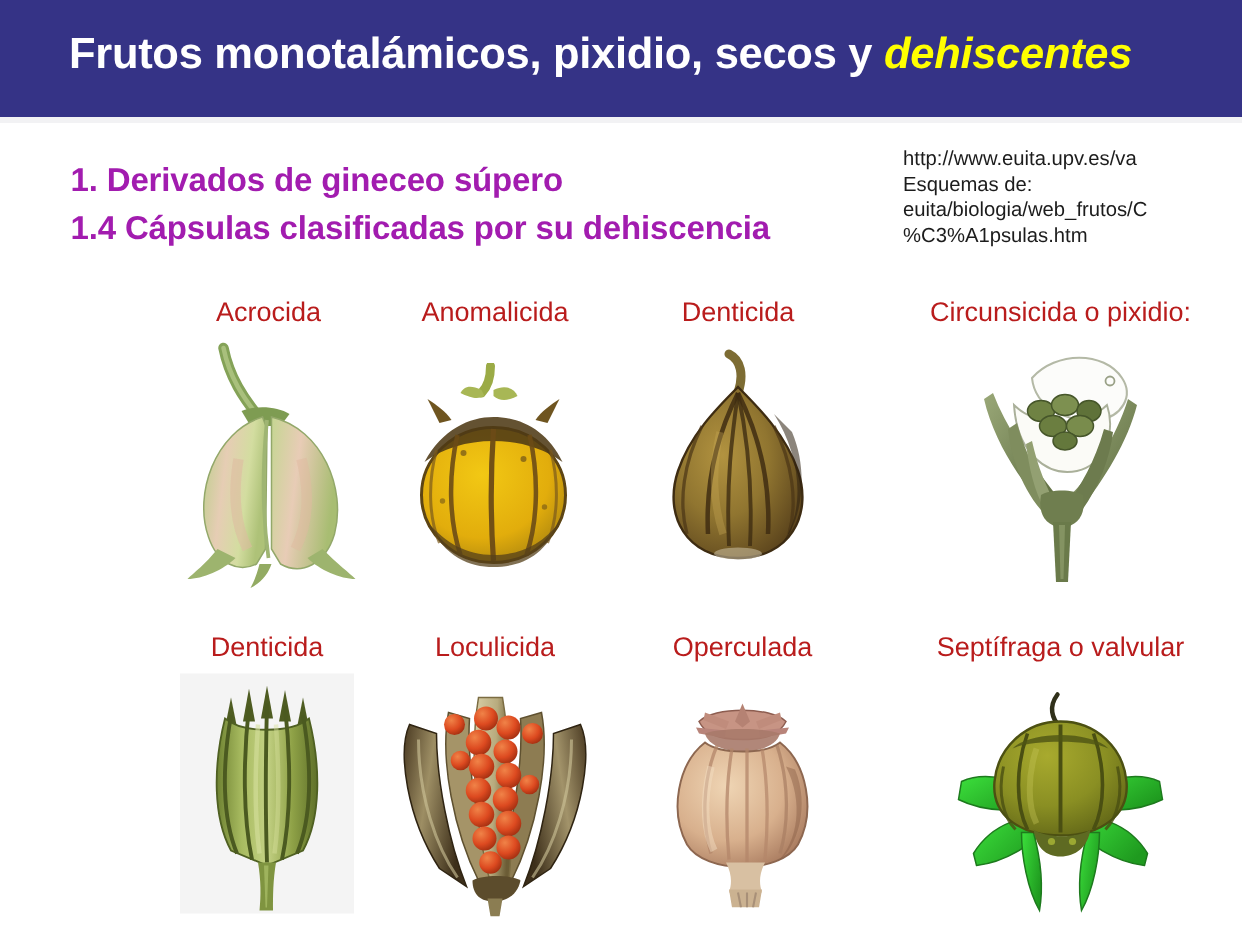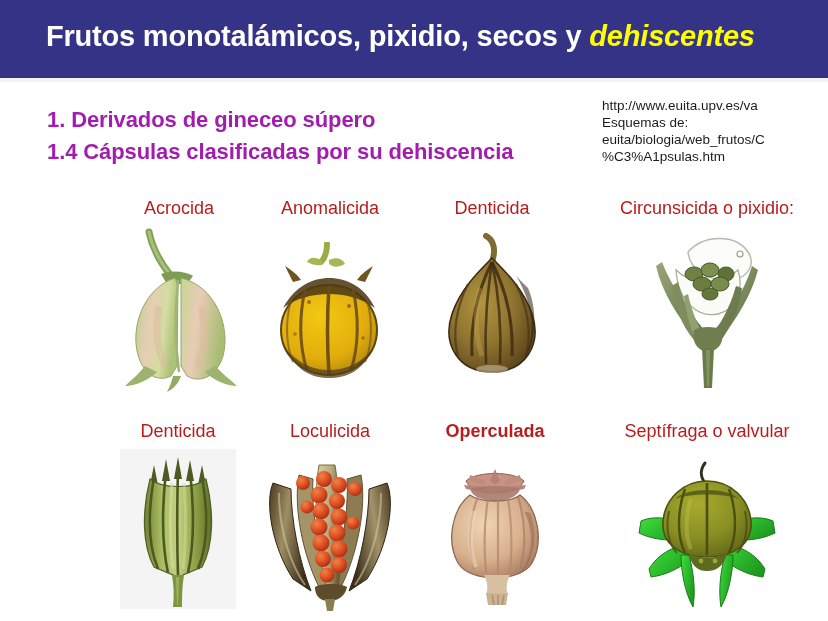--- a/index.html
+++ b/index.html
@@ -98,21 +98,21 @@
   .row1 .fig-image { top: 28px; height: 170px; }
   .row2 { top: 421px; width: 200px; height: 195px; }
   .row2 .fig-image { top: 28px; height: 165px; }
 
   #fig-acrocida      { left: 79px; }
   #fig-anomalicida   { left: 230px; }
   #fig-basicida      { left: 392px; }
   #fig-circunsicida  { left: 582px; width: 250px; }
   #fig-denticida     { left: 78px; }
   #fig-loculicida    { left: 230px; }
-  #fig-operculada    { left: 395px; font-weight: bold; }
+  #fig-operculada    { left: 395px; }
   #fig-septifraga    { left: 582px; width: 250px; }
 
   .plate-bg {
     position: absolute;
     left: 50%;
     transform: translateX(-50%);
     background: #f4f4f4;
   }
 </style>
 </head>

